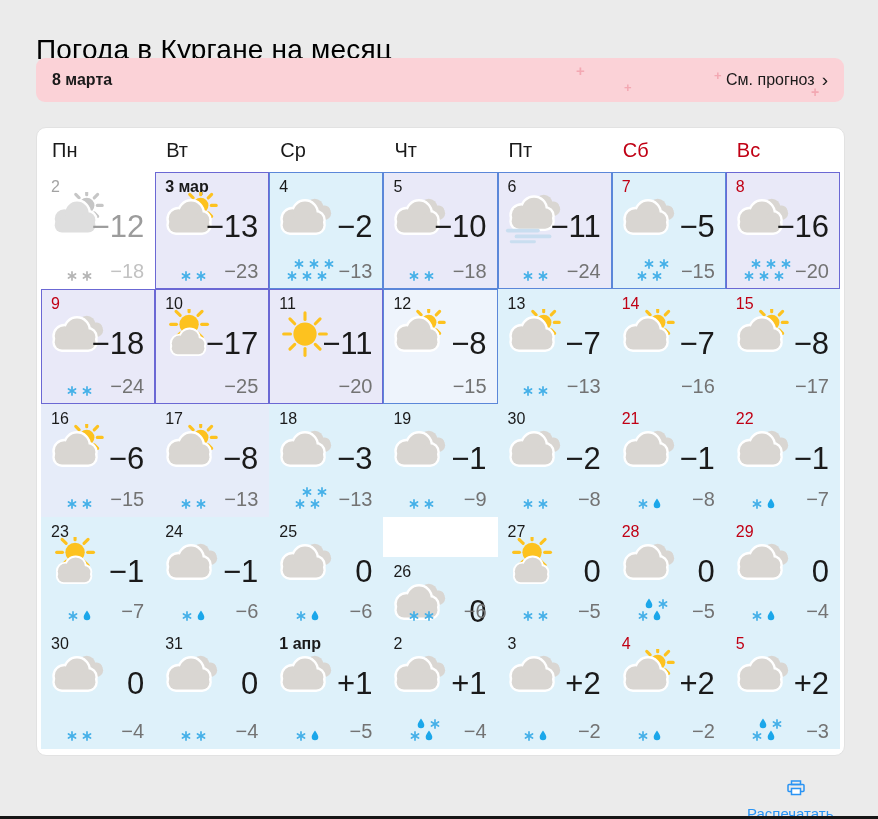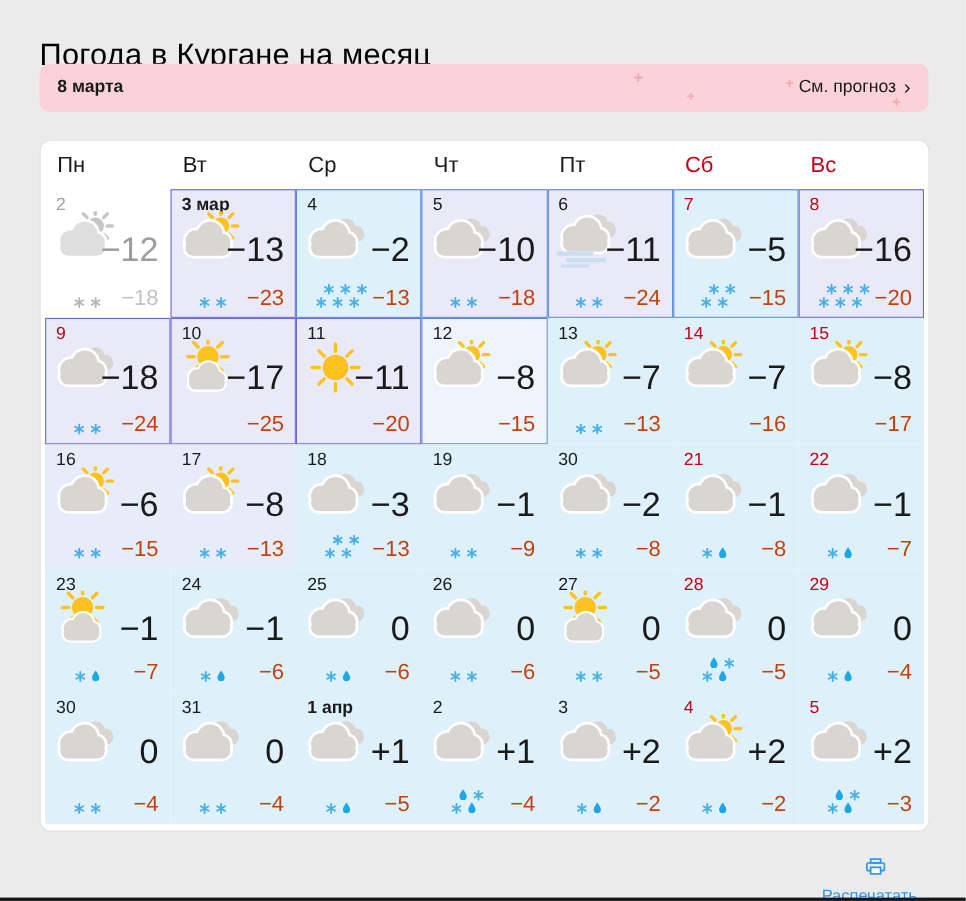--- a/index.html
+++ b/index.html
@@ -42,21 +42,21 @@
     display:grid;grid-template-columns:repeat(7,1fr);
     grid-template-rows:117px 115px 113px 112px 120px;
     margin:0 4px;
   }
   .cell{position:relative;border:1px solid transparent;box-sizing:border-box;}
   .cell .num{position:absolute;left:9px;top:5px;font-size:16px;color:#1a1a1a;}
   .cell .num.month{font-weight:bold;}
   .cell .num.red{color:#c00014;}
   .cell .wicon{position:absolute;left:4px;top:19px;}
   .cell .daytemp{position:absolute;right:10px;top:38px;font-size:31px;color:#1a1a1a;line-height:1;}
-  .cell .night{position:absolute;right:10px;bottom:7px;font-size:20px;color:#c2410c;line-height:1;}
+  .cell .night{position:absolute;right:10px;bottom:7px;font-size:20px;color:#737373;line-height:1;}
   .cell .precip{position:absolute;left:8px;bottom:7px;width:58px;display:flex;flex-direction:column;align-items:center;gap:1px;}
   .prow{display:flex;gap:5px;align-items:center;height:11px;}
   .prow.shift{transform:translateX(7px);}
   .cell.past .num{color:#a3a3a3;}
   .cell.past .daytemp{color:#9c9c9c;}
   .cell.past .night{color:#c2c2c2;}
   
   .print{
     position:absolute;right:32px;top:780px;display:flex;align-items:center;gap:6px;
     font-size:15px;cursor:pointer;
@@ -1181,21 +1181,21 @@
                   <line x1="5" y1="0.9" x2="5" y2="9.1" transform="rotate(120 5 5)"></line>
                 </g>
               </svg></span>
             <span><svg width="8" height="11" viewBox="0 0 8 11">
                 <path d="M4 0.5C4 0.5 0.7 4.8 0.7 7a3.3 3.3 0 0 0 6.6 0C7.3 4.8 4 0.5 4 0.5Z" fill="#1ba7ea"></path>
               </svg></span>
           </div>
         </div>
         <div class="night">−6</div>
       </div>
-      <div class="cell" style="background: rgb(222, 241, 250); border-color: transparent;">
+      <div class="cell" style="background: rgb(222, 241, 250); border-color: transparent; margin-top: 40px;">
         <div class="num">26</div>
         <div class="wicon"><svg width="62" height="52" viewBox="0 0 64 52">
             <g fill="#d9d6d2">
               <circle cx="42" cy="15" r="9"></circle>
               <circle cx="52" cy="21" r="7"></circle>
               <rect x="32" y="13" width="26" height="11" rx="5.5"></rect>
             </g>
             <g transform="">
               <g stroke="#fff" stroke-width="5" fill="#fff">
                 <circle cx="19" cy="27" r="10"></circle>

